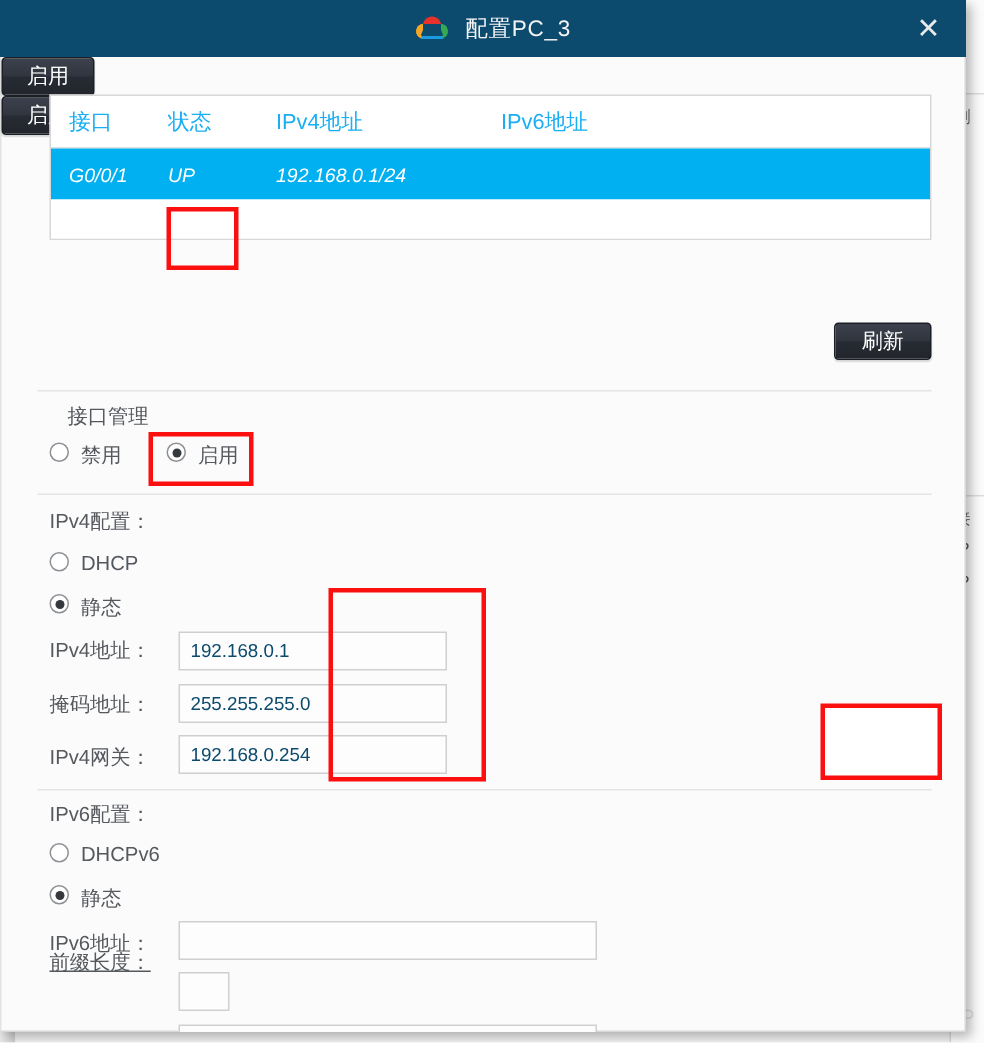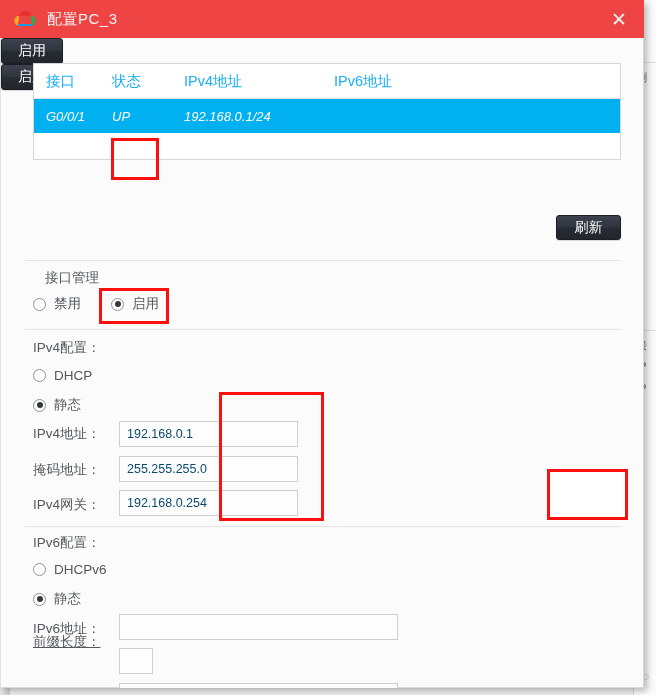--- a/index.html
+++ b/index.html
@@ -61,24 +61,25 @@
     position: absolute;
     left: 0; top: 0;
     width: 644px;
     height: 688px;
     background: #fbfbfc;
     box-shadow: 3px 3px 7px rgba(0,0,0,.28);
     overflow: hidden;
   }
   #titlebar {
     height: 38px;
-    background: #ef4444;
+    background: #0c4a6e;
     display: flex;
     align-items: center;
     position: relative;
+    justify-content: center;
   }
   .logo {
     margin-left: 13px;
     width: 24px; height: 20px;
     display: block;
   }
   .title-text {
     margin-left: 10px;
     color: #f3f4f6;
     font-size: 15px;
@@ -179,21 +180,20 @@
   .field-label {
     position: absolute;
     font-size: 13.5px;
     color: #55595e;
   }
 
   
   .radio {
     position: absolute;
     display: flex;
-    align-items: center;
     cursor: pointer;
   }
   .radio .dot {
     width: 13px; height: 13px;
     border: 1px solid #8d9094;
     border-radius: 50%;
     background: #fff;
     box-sizing: border-box;
     display: inline-block;
     position: relative;

